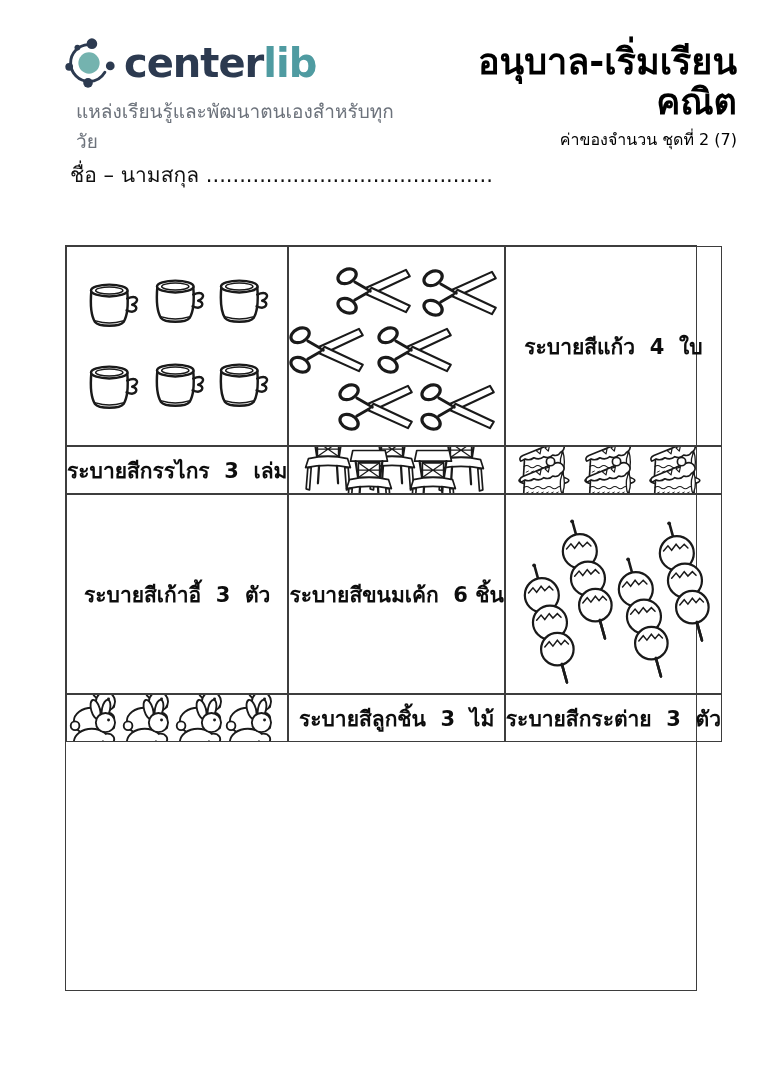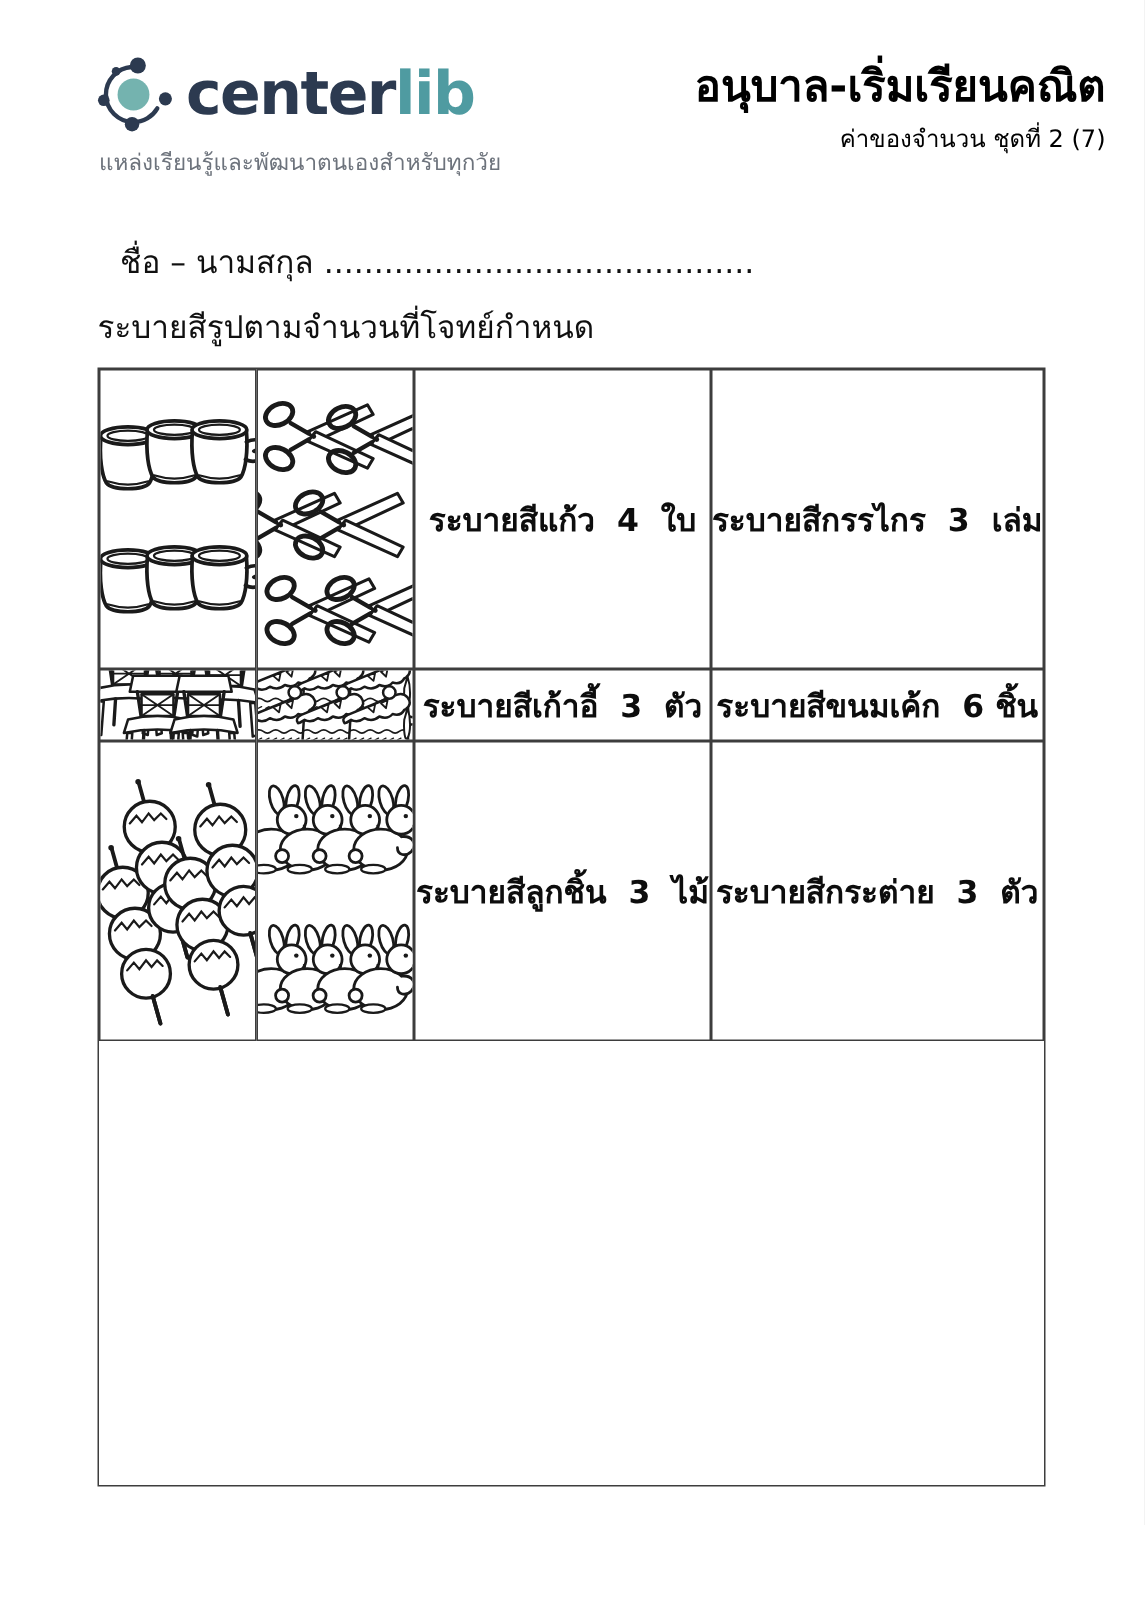--- a/index.html
+++ b/index.html
@@ -8,32 +8,32 @@
   .sheet { position:relative; width:763px; height:1080px; background:#ffffff; margin:0 auto; overflow:hidden; }
 
   
   .header { position:absolute; left:60px; right:26px; top:34px; display:flex; justify-content:space-between; align-items:flex-start; }
   .logo-block { display:flex; flex-direction:column; }
   .logo-row { display:flex; align-items:center; gap:6px; }
   .logo-icon { width:58px; height:58px; flex:0 0 auto; }
   .brand { font-size:40px; font-weight:bold; letter-spacing:-1px; line-height:1; }
   .brand .b1 { color:#2c3a50; }
   .brand .b2 { color:#4f9ba1; }
-  .tagline { font-size:15px; color:#6d737c; margin-top:4px; margin-left:6px; }
+  .tagline { font-size:19px; color:#6d737c; margin-top:4px; margin-left:16px; }
   .title-block { text-align:right; padding-top:8px; }
-  .ws-title { font-size:29px; font-weight:bold; color:#000; line-height:1.1; }
+  .ws-title { font-size:36px; font-weight:bold; color:#000; line-height:1.1; }
   .ws-subtitle { font-size:16px; color:#000; margin-top:6px; }
 
   
-  .name-line { position:absolute; left:80px; top:158px; font-size:21px; color:#101010; white-space:pre; }
+  .name-line { position:absolute; left:70px; top:158px; font-size:21px; color:#101010; white-space:pre; }
   .instruction { position:absolute; left:65px; top:201px; font-size:21px; color:#101010; }
 
   
   .grid { position:absolute; left:65px; top:245px; width:632px; border:1px solid #3d3d3d;
-          display:grid; grid-template-columns:1fr 1fr 1fr 1fr; grid-template-rows:200px 48px 200px 48px 200px 48px; }
+          display:grid; grid-template-columns:1fr 1fr 1fr; grid-template-rows:200px 48px 200px 48px 200px 48px; }
   .art-cell, .caption-cell { border:1px solid #3d3d3d; }
   .art-cell { position:relative; overflow:hidden; }
   .caption-cell { display:flex; align-items:center; justify-content:center; }
   .caption-cell span { font-size:21px; font-weight:600; color:#0d0d0d; white-space:pre; }
   .art-item { position:absolute; transform:translate(-50%,-50%); }
   .art-item svg { display:block; width:100%; height:100%; }
   .defs-holder { position:absolute; width:0; height:0; overflow:hidden; }
 </style>
 </head>
 <body>
@@ -133,21 +133,20 @@
       </div>
       <div class="tagline">แหล่งเรียนรู้และพัฒนาตนเองสำหรับทุกวัย</div>
     </div>
     <div class="title-block">
       <div class="ws-title">อนุบาล-เริ่มเรียนคณิต</div>
       <div class="ws-subtitle">ค่าของจำนวน ชุดที่ 2 (7)</div>
     </div>
   </div>
 
   <div class="name-line">ชื่อ – นามสกุล ...........................................</div>
-  <div class="instruction">ระบายสีรูปตามจำนวนที่โจทย์กำหนด</div>
 
   <div class="grid">
     <div class="art-cell art">
         <div class="art-item" style="left: 21%; top: 30%; width: 62px; height: 57px;">
           <svg>
             <use href="#sym-mug"></use>
           </svg>
         </div>
         <div class="art-item" style="left: 51%; top: 28%; width: 62px; height: 57px;">
           <svg>

